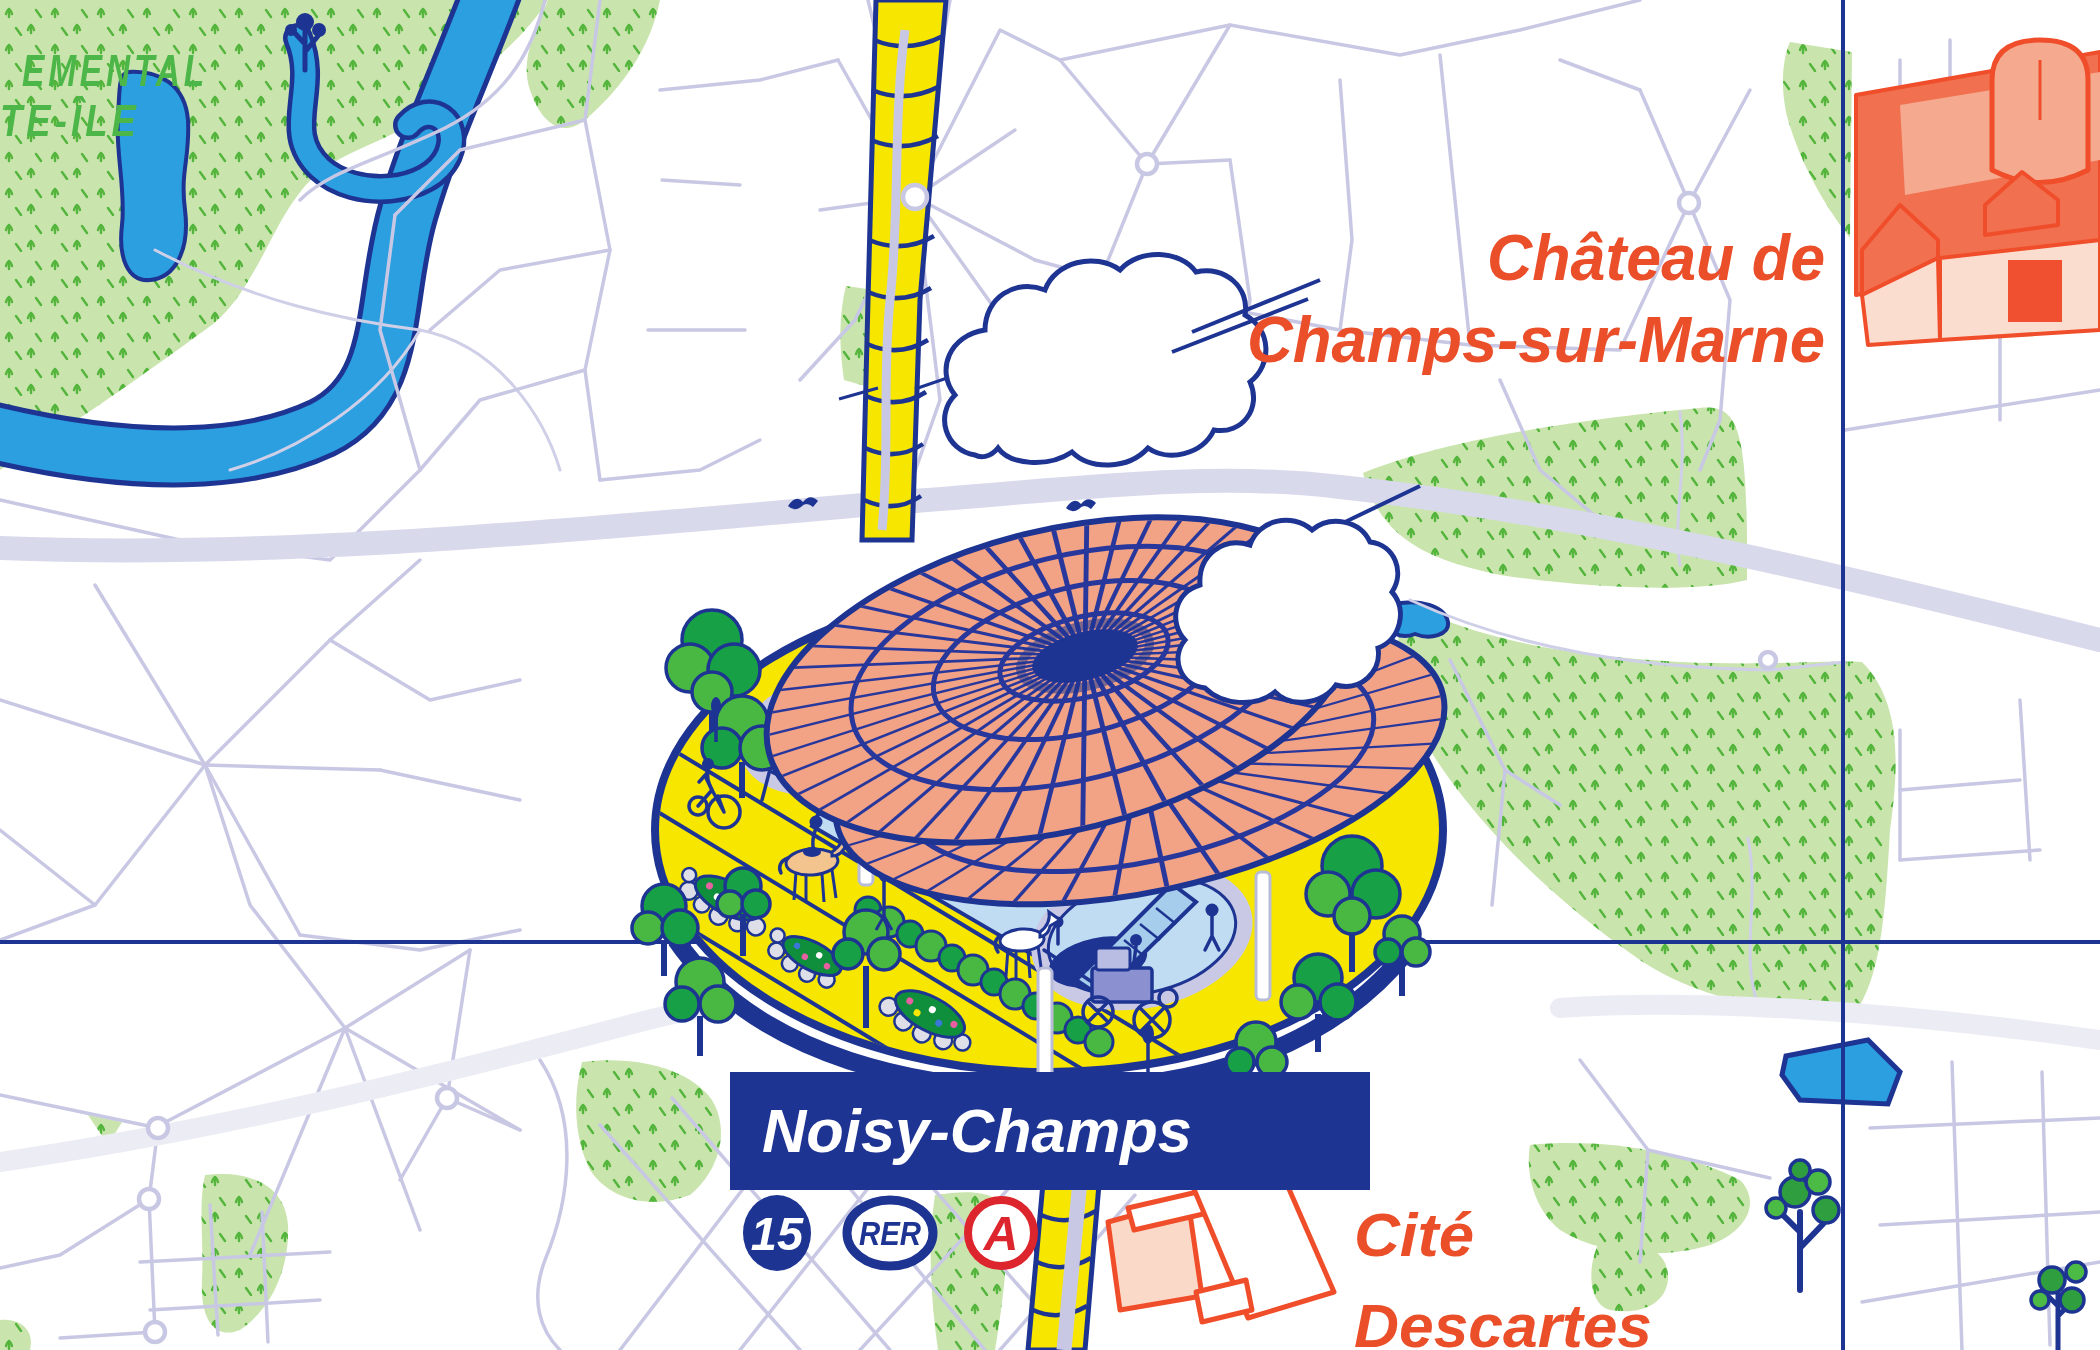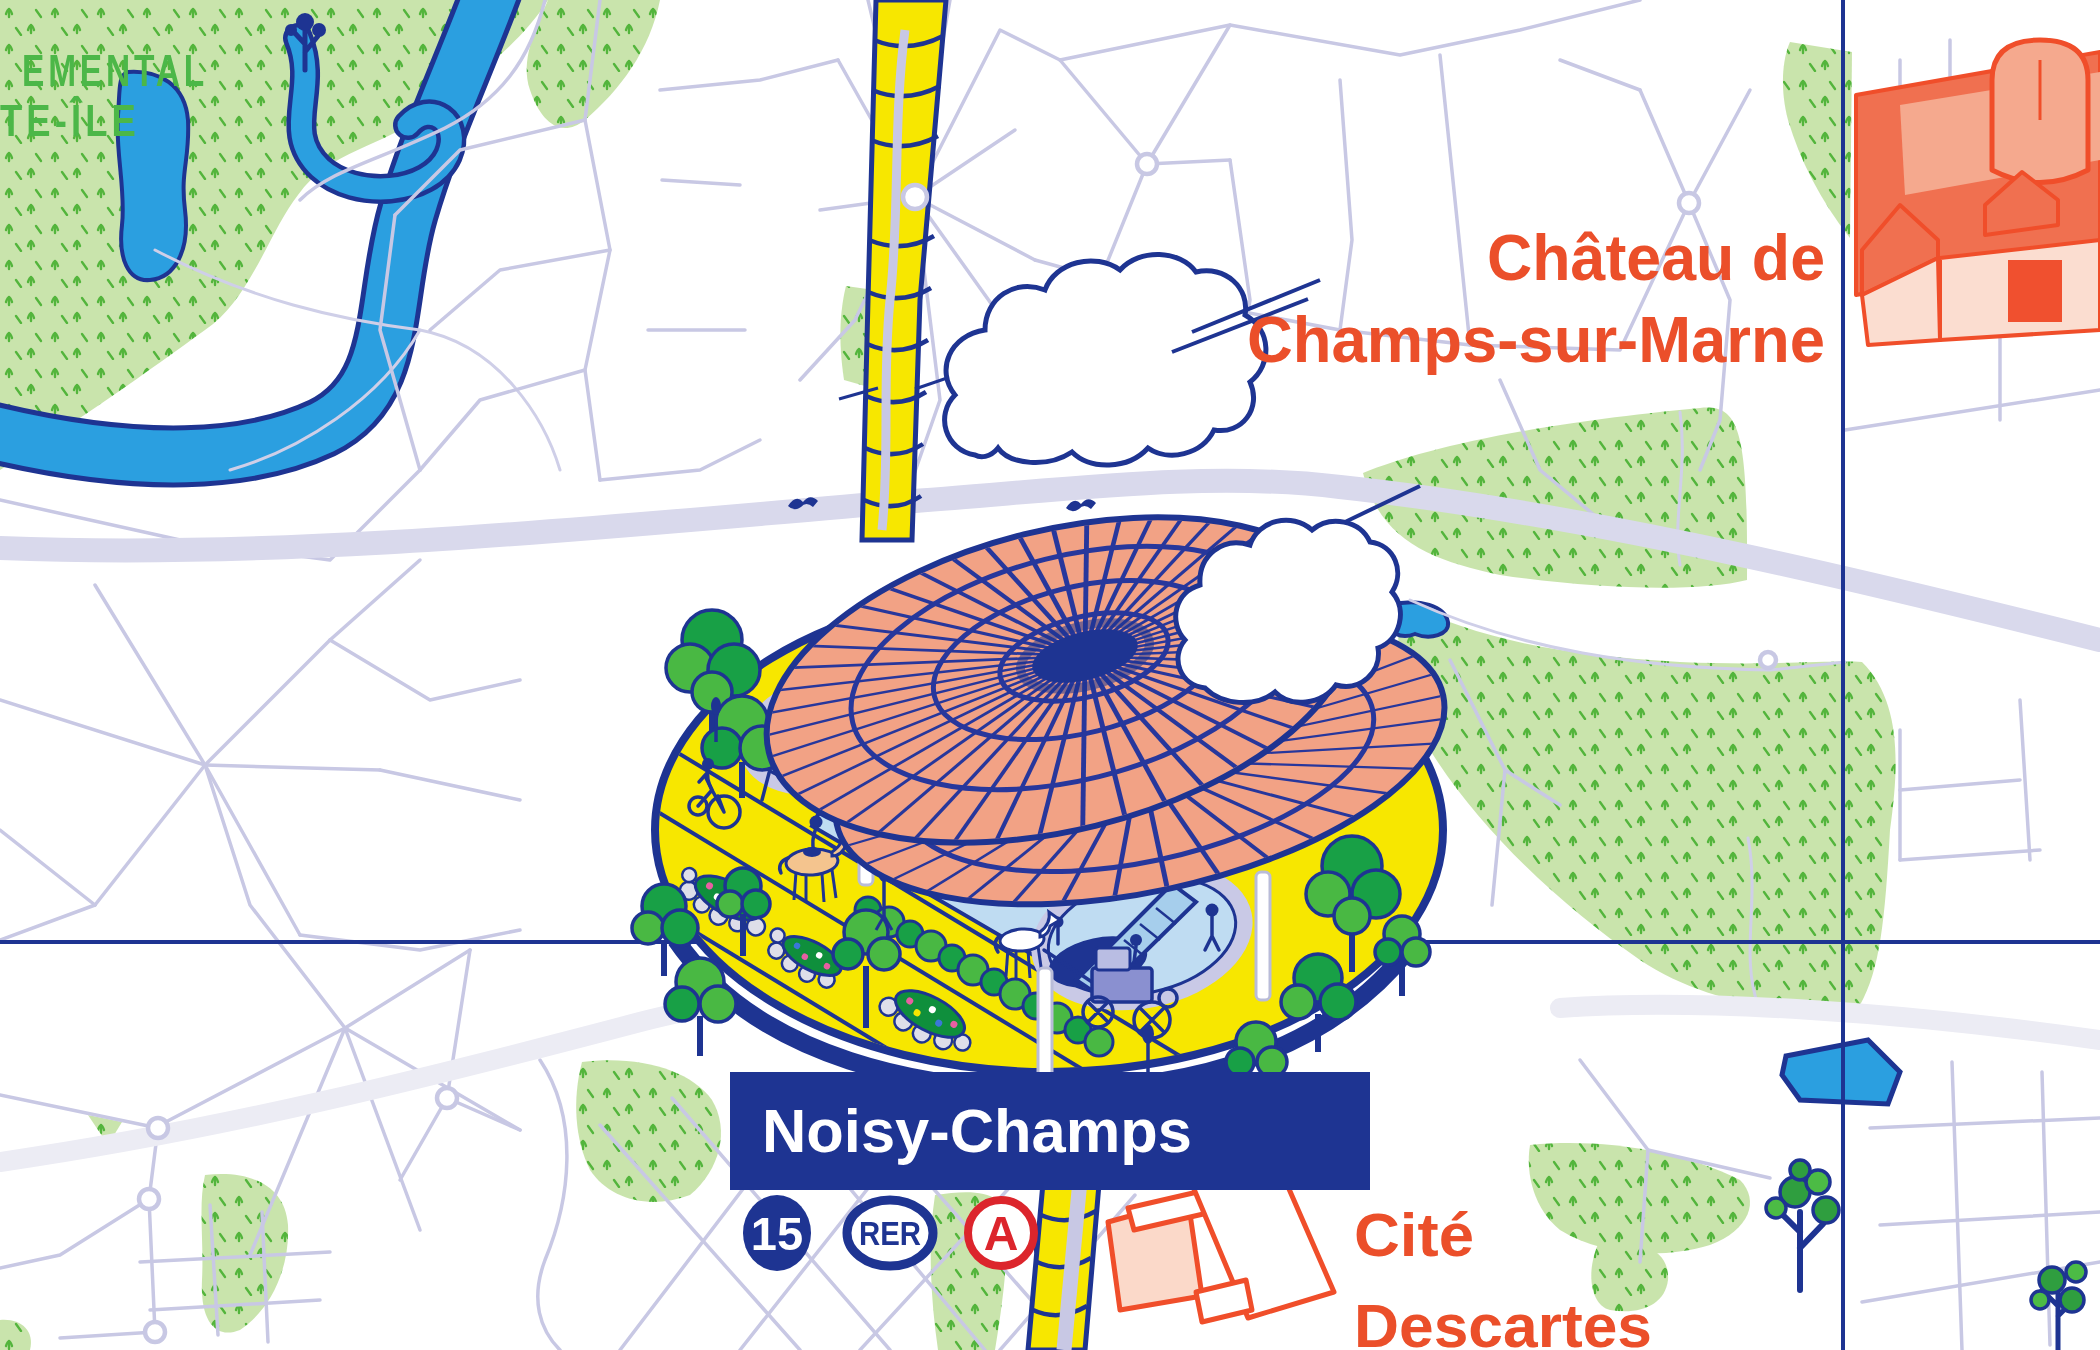--- a/index.html
+++ b/index.html
@@ -1,17 +1,17 @@
 <!DOCTYPE html>
 <html><head>
 <meta charset="utf-8">
 <style>
   html,body{margin:0;padding:0;background:#ffffff;}
   .stage{position:relative;width:2100px;height:1350px;overflow:hidden;background:#f9a8d4;
-         font-family:"Liberation Sans",sans-serif;}
+         font-family:"Liberation Sans",sans-serif;font-style:italic;}
   .stage svg{position:absolute;left:0;top:0;}
   .road{stroke:#C8C8E4;stroke-width:3.5;fill:none;stroke-linecap:round;stroke-linejoin:round;}
   .roadthin{stroke:#CFCFE8;stroke-width:3;fill:none;stroke-linecap:round;}
   .hwy1{stroke:#D9D9EC;stroke-width:24;fill:none;stroke-linecap:round;}
   .hwy2{stroke:#ECECF4;stroke-width:20;fill:none;stroke-linecap:round;}
   .rooflines line{stroke:#27379C;stroke-width:5;}
   .ring{stroke:#27379C;stroke-width:5;fill:none;}
   .tick{stroke:#1E3492;stroke-width:4.5;fill:none;}
   .treec{stroke:#1E3492;stroke-width:3.5;}
   .fig{stroke:#1E3492;stroke-width:3.5;fill:none;stroke-linecap:round;stroke-linejoin:round;}

